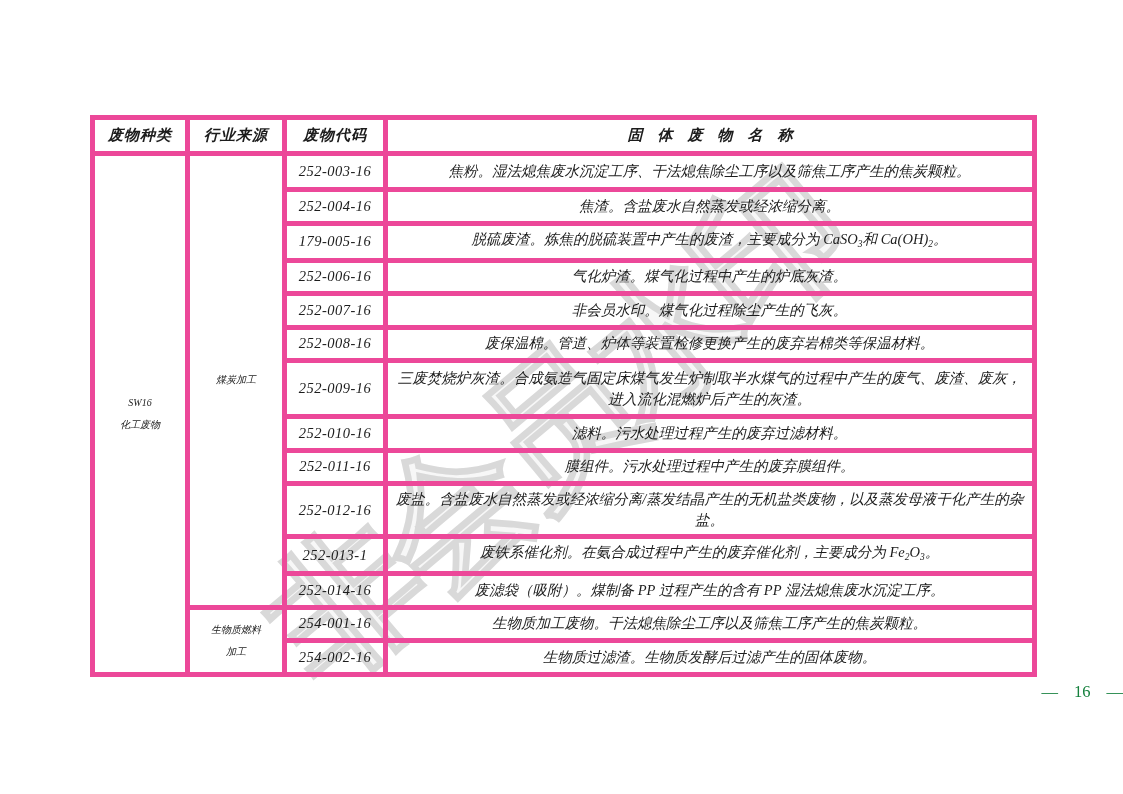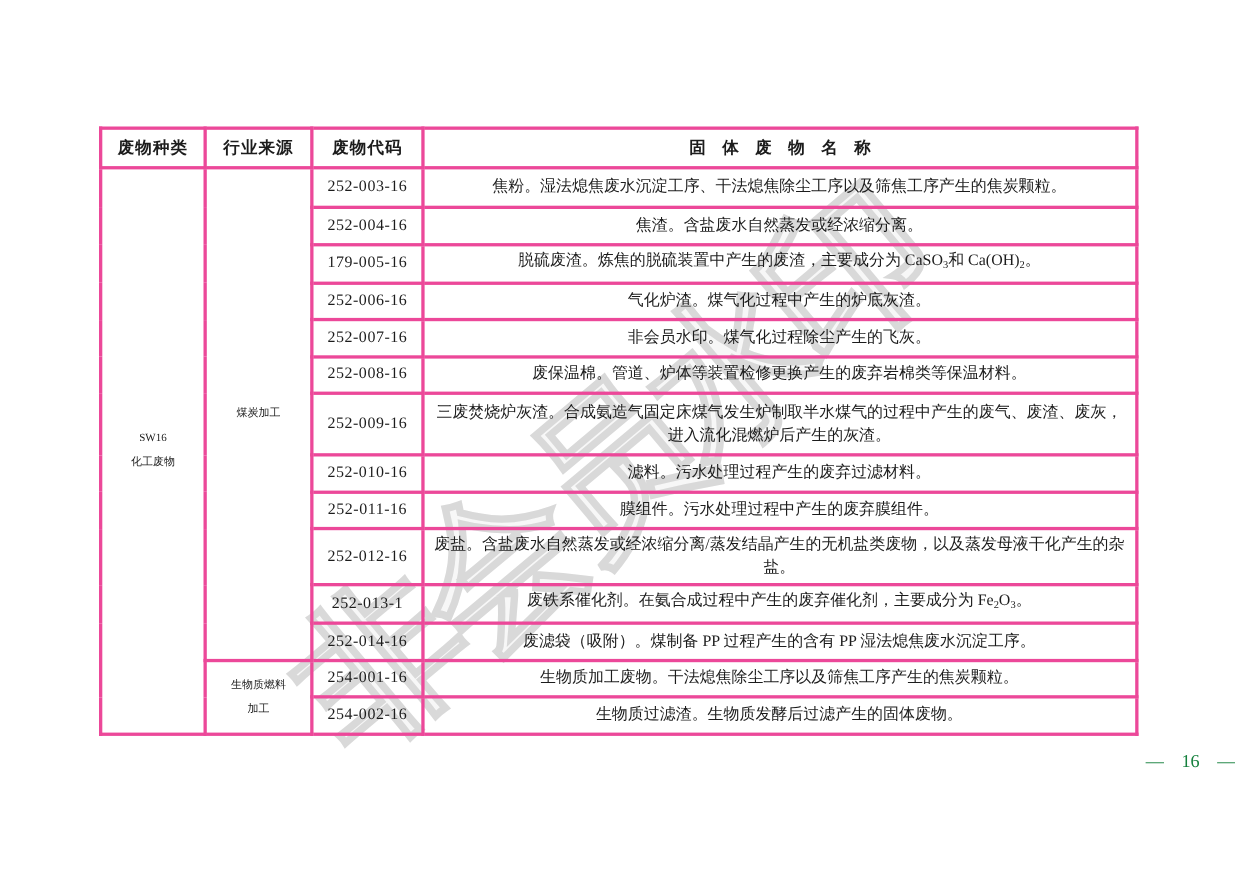--- a/index.html
+++ b/index.html
@@ -41,24 +41,25 @@
     position: absolute;
     left: 90px;
     top: 115px;
     width: 942px;
     border-collapse: collapse;
     table-layout: fixed;
     z-index: 1;
     background: transparent;
   }
   .waste-table th, .waste-table td {
-    border: 3px solid #ec4899;
+    border: 5px solid #ec4899;
     padding: 0;
     vertical-align: middle;
     background: transparent;
+    font-style: italic;
   }
   .waste-table thead tr { height: 36px; }
   .waste-table tbody tr { height: 33.5px; }
   .waste-table tbody tr.tall { height: 56px; padding-left: 31px; }
   .waste-table tbody tr.first { height: 36px; }
   th.hdr {
     font-size: 15px;
     font-weight: 600;
     text-align: center;
     letter-spacing: 1px;

